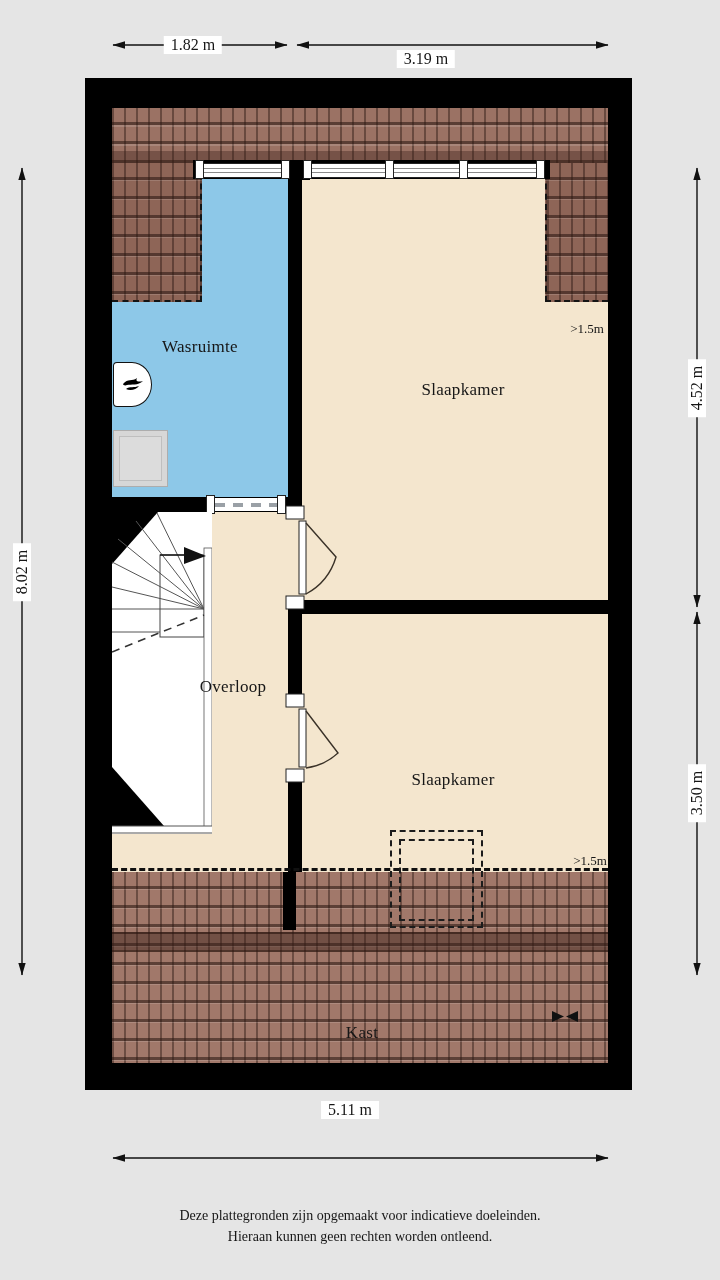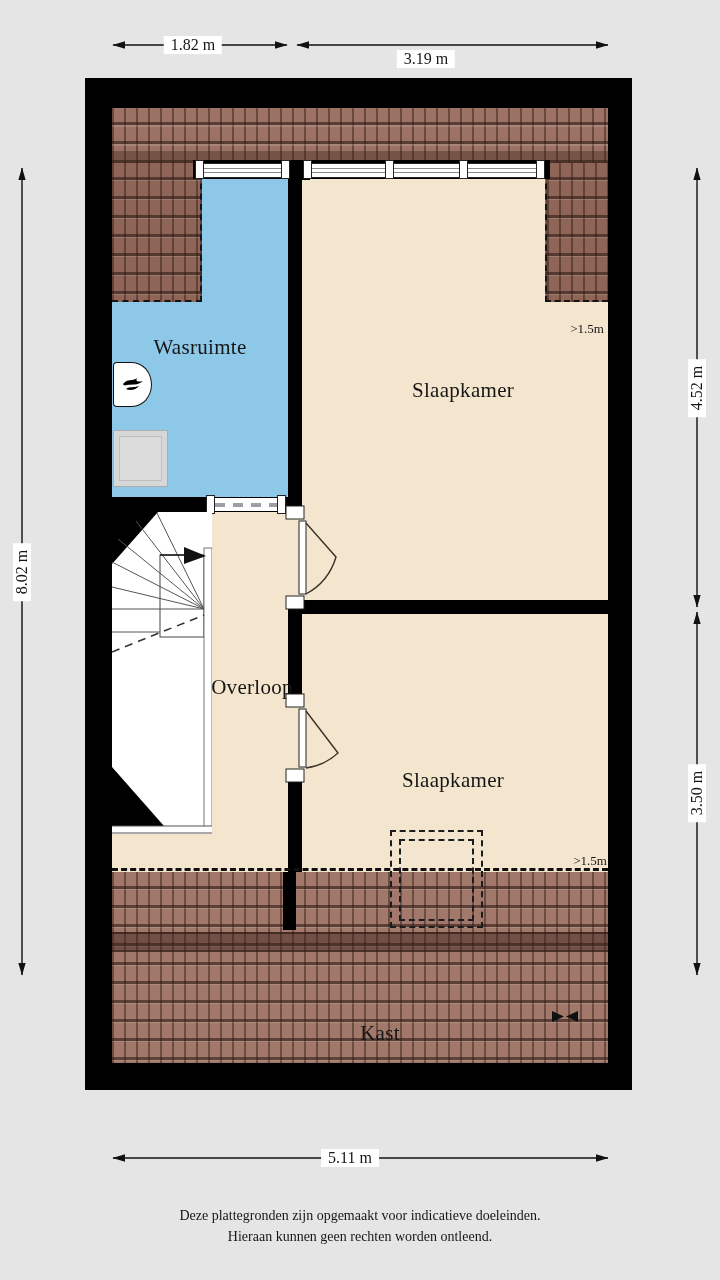--- a/index.html
+++ b/index.html
@@ -34,21 +34,21 @@
   .dash-l{border-left:2px dashed #141414;}
   .dash-box{border:2px dashed #1c1c1c;background:transparent;}
   .dash-top{border-top:3px dashed #101010;height:0;}
 
   
   .window{background:#fff;border:1px solid #222;
     background-image:repeating-linear-gradient(180deg,transparent 0 3.5px,#8a8a8a 3.5px 4.5px);}
   .wpost{width:9px;height:19px;top:160px;background:#fff;border:1px solid #222;}
 
   
-  .room-label{position:absolute;transform:translate(-50%,-50%);font-size:21px;white-space:nowrap;letter-spacing:.3px;}
+  .room-label{position:absolute;transform:translate(-50%,-50%);font-size:17px;white-space:nowrap;letter-spacing:.3px;}
   .small-label{position:absolute;transform:translate(-50%,-50%);font-size:13px;font-weight:bold;white-space:nowrap;margin-left:13px;}
   .dim-label{position:absolute;transform:translate(-50%,-50%);font-size:16px;background:#fff;padding:0 7px;white-space:nowrap;}
   .dim-label--v{transform:translate(-50%,-50%) rotate(-90deg);}
   .disclaimer{position:absolute;left:0;width:720px;text-align:center;font-size:14px;line-height:21px;}
 
   
   .boiler{background:#fff;border:1.5px solid #111;border-radius:4px 20px 20px 4px / 4px 50% 50% 4px;
           display:flex;align-items:center;justify-content:center;}
   .washer{background:#d7d7d7;border:1.5px solid #adadad;}
   .washer-inner{position:absolute;left:5px;top:5px;right:5px;bottom:5px;background:#dcdcdc;border:1.5px solid #bfbfbf;}
@@ -173,26 +173,26 @@
     <line class="dimline" x1="697" y1="168" x2="697" y2="607" marker-start="url(#arr)" marker-end="url(#arr)"></line>
     <line class="dimline" x1="697" y1="612" x2="697" y2="975" marker-start="url(#arr)" marker-end="url(#arr)"></line>
     <line class="dimline" x1="113" y1="1158" x2="608" y2="1158" marker-start="url(#arr)" marker-end="url(#arr)"></line>
   </svg>
 
   <span class="dim-label" style="left:193px;top:45px;">1.82 m</span>
   <span class="dim-label" style="left:426px;top:59px;">3.19 m</span>
   <span class="dim-label dim-label--v" style="left:22px;top:572px;">8.02 m</span>
   <span class="dim-label dim-label--v" style="left:697px;top:388px;">4.52 m</span>
   <span class="dim-label dim-label--v" style="left:697px;top:793px;">3.50 m</span>
-  <span class="dim-label" style="left:350px;top:1158px;">5.11 m</span>
+  <span class="dim-label" style="left:350px;top:1110px;">5.11 m</span>
 
   <span class="room-label" style="left:200px;top:347px;">Wasruimte</span>
   <span class="room-label" style="left:463px;top:390px;">Slaapkamer</span>
-  <span class="room-label" style="left:252px;top:687px;">Overloop</span>
+  <span class="room-label" style="left:233px;top:687px;">Overloop</span>
   <span class="room-label" style="left:453px;top:780px;">Slaapkamer</span>
-  <span class="room-label" style="left:380px;top:1033px;">Kast</span>
+  <span class="room-label" style="left:362px;top:1033px;">Kast</span>
   <span class="small-label" style="left:574px;top:329px;font-weight:normal;">&gt;1.5m</span>
   <span class="small-label" style="left:577px;top:861px;font-weight:normal;">&gt;1.5m</span>
 
   <div class="disclaimer" style="top:1226px;">Hieraan kunnen geen rechten worden ontleend.</div>
   <div class="disclaimer" style="top:1205px;">Deze plattegronden zijn opgemaakt voor indicatieve doeleinden.</div>
 
 </div>
 
 </body></html>

